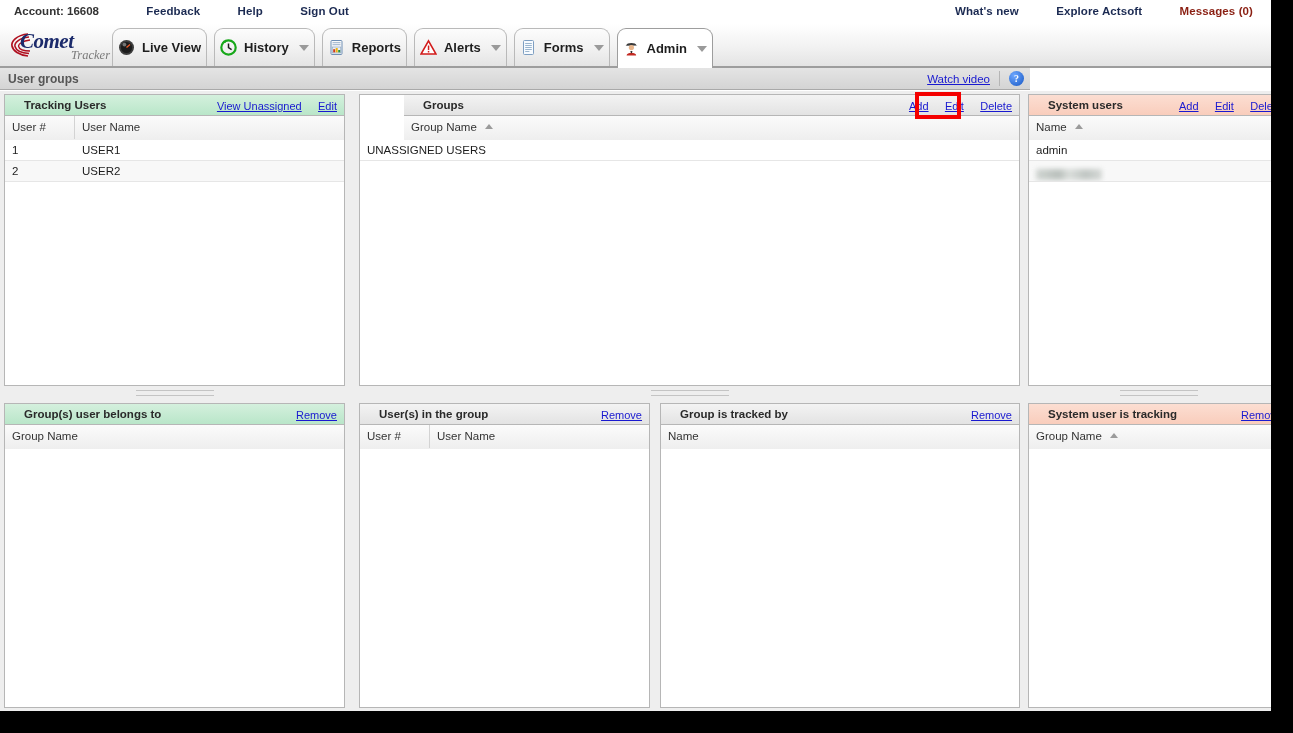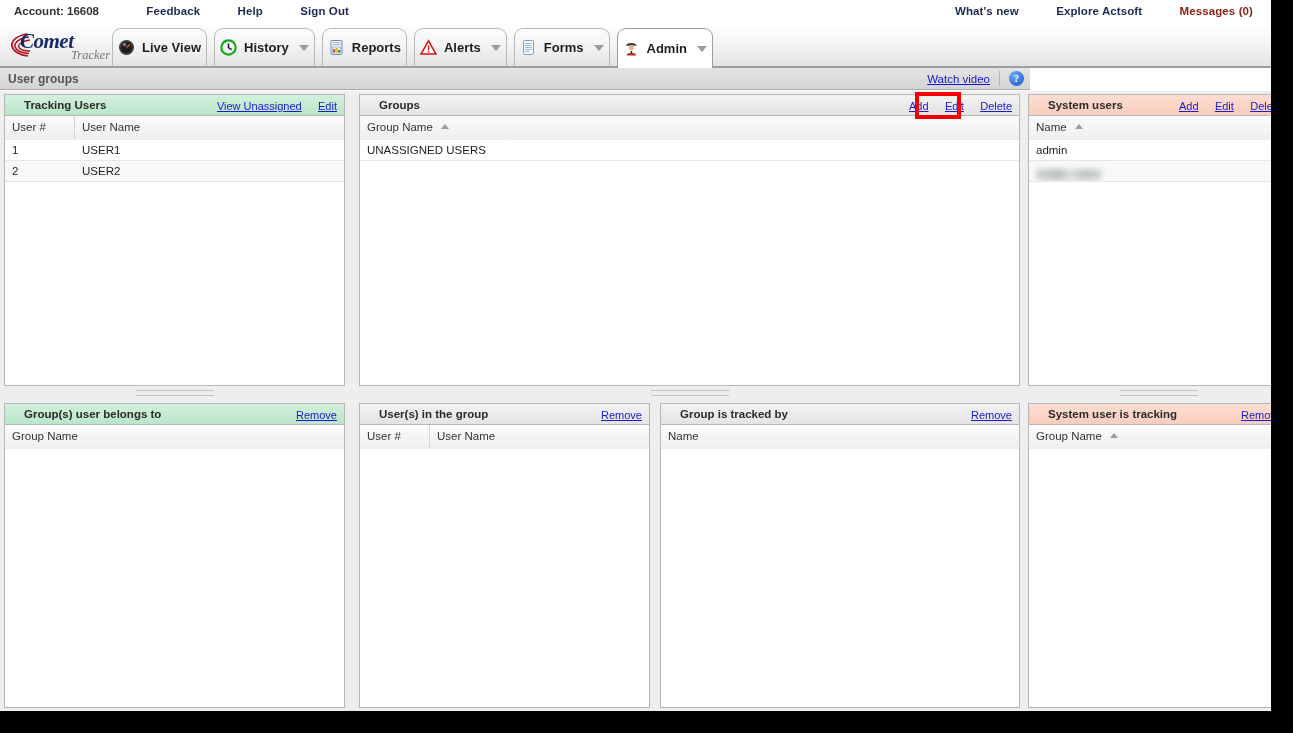--- a/index.html
+++ b/index.html
@@ -251,21 +251,21 @@
         </div>
         <div class="row alt">
           <div class="cell" style="width:70px;">2</div>
           <div class="cell last">USER2</div>
         </div>
       </div>
     </div>
 
     <div class="vsplit" style="left:345px; top:3px; width:14px; height:292px;"></div>
 
-    <div class="panel" style="left:359px; top:3px; width:661px; height:292px;">
+    <div class="panel" style="left:359px; top:3px; width:661px; height:292px;padding-left:44px;">
       <div class="phead grey">
         <span class="ptitle">Groups</span>
         <span class="pacts">
           <a href="#">Add</a>
           <a href="#">Edit</a>
           <a href="#">Delete</a>
         </span>
       </div>
       <div class="colhead">
         <div class="ch last">

